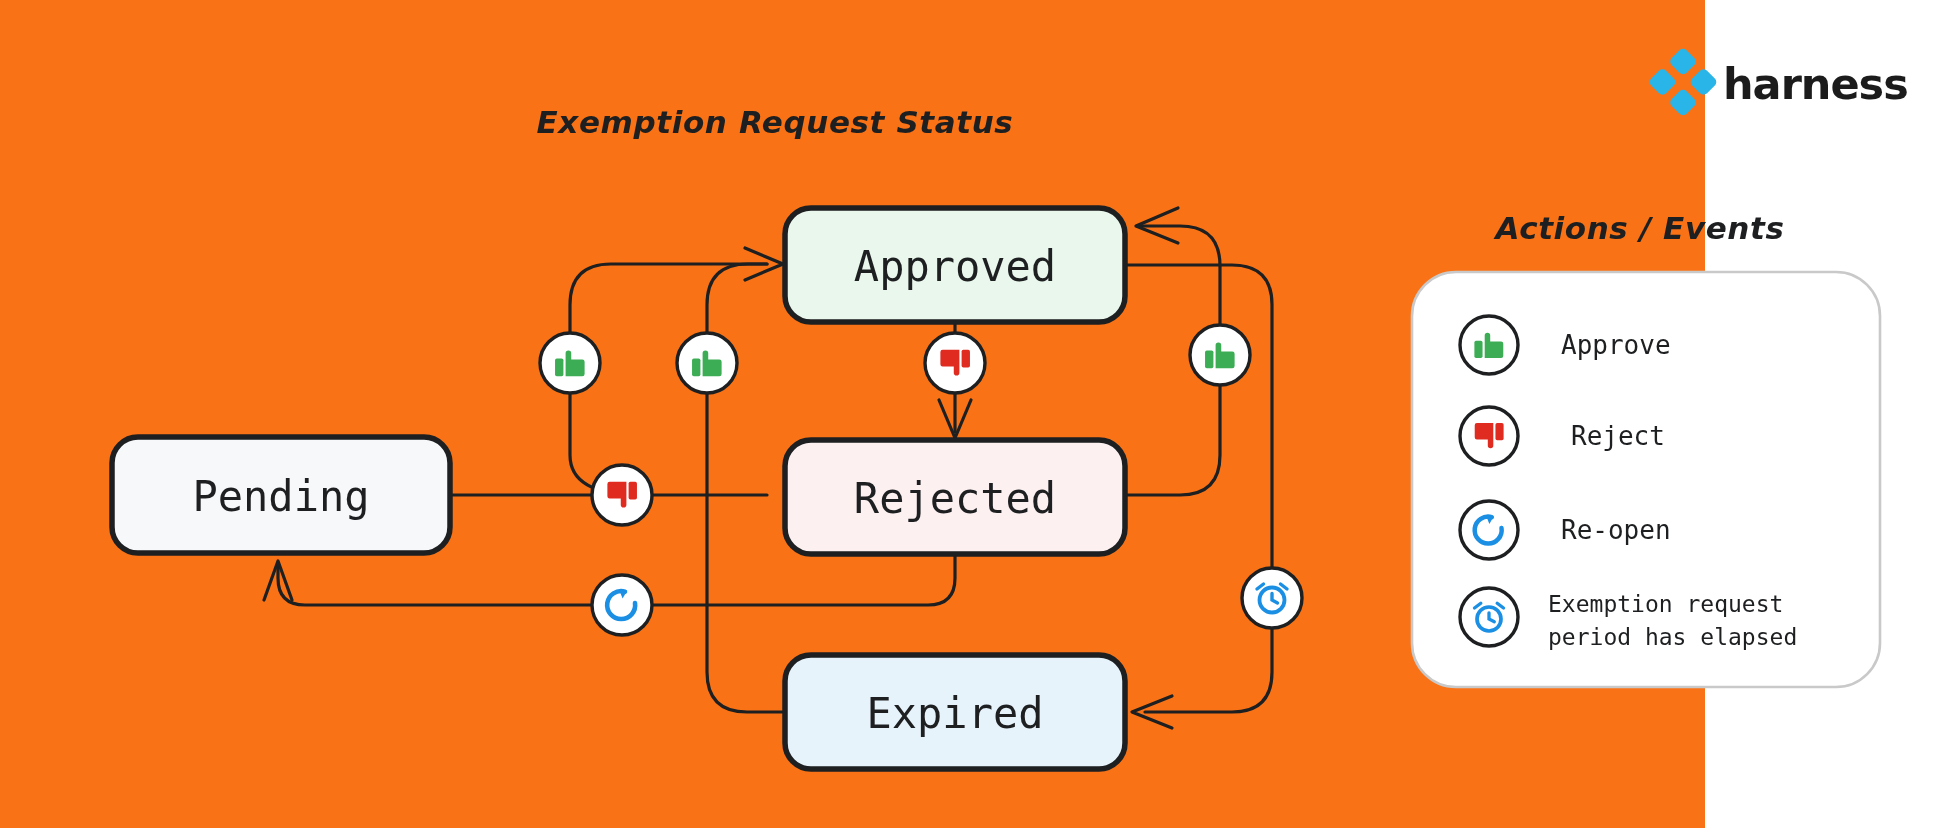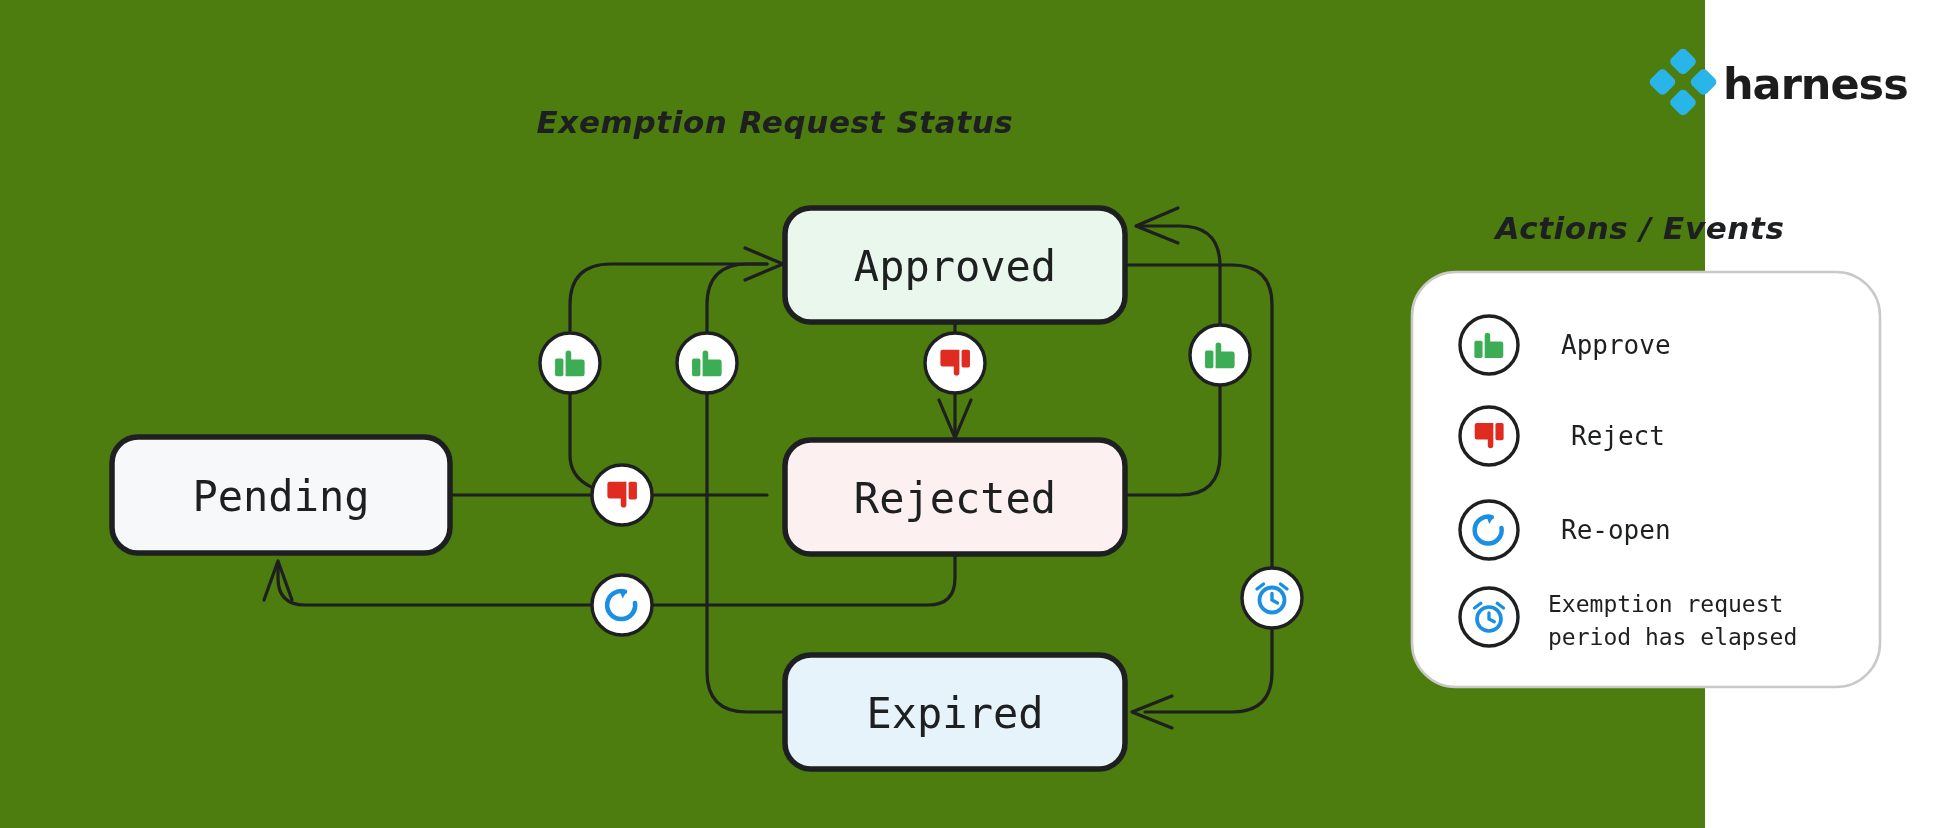--- a/index.html
+++ b/index.html
@@ -10,21 +10,21 @@
   body {
     width: 1952px;
     height: 828px;
     font-family: "DejaVu Sans", sans-serif;
     overflow: hidden;
   }
   #stage {
     position: relative;
     width: 1705px;
     height: 828px;
-    background: #4d7c0f;
+    background: #f97316;
   }
   svg.layer {
     position: absolute;
     left: 0;
     top: 0;
     width: 1952px;
     height: 828px;
   }
   .edge {
     fill: none;

